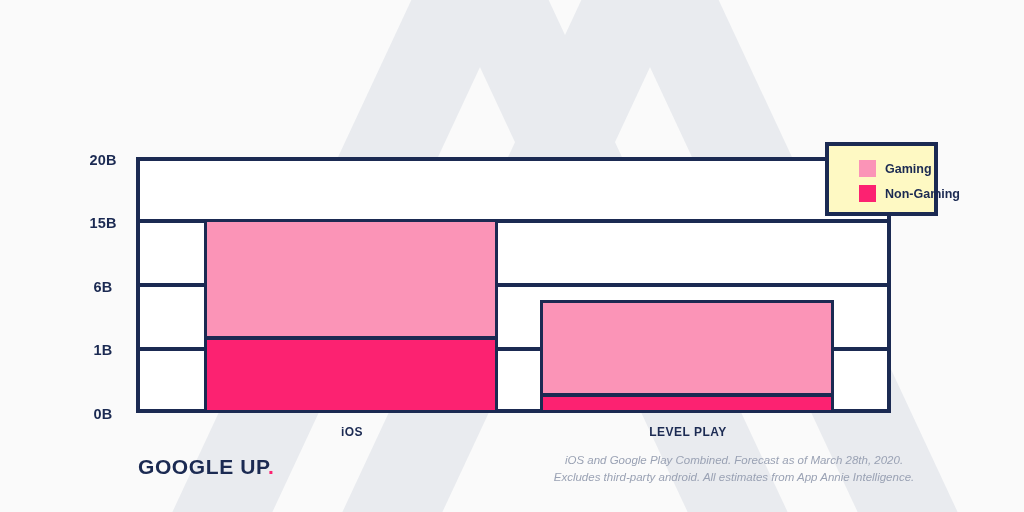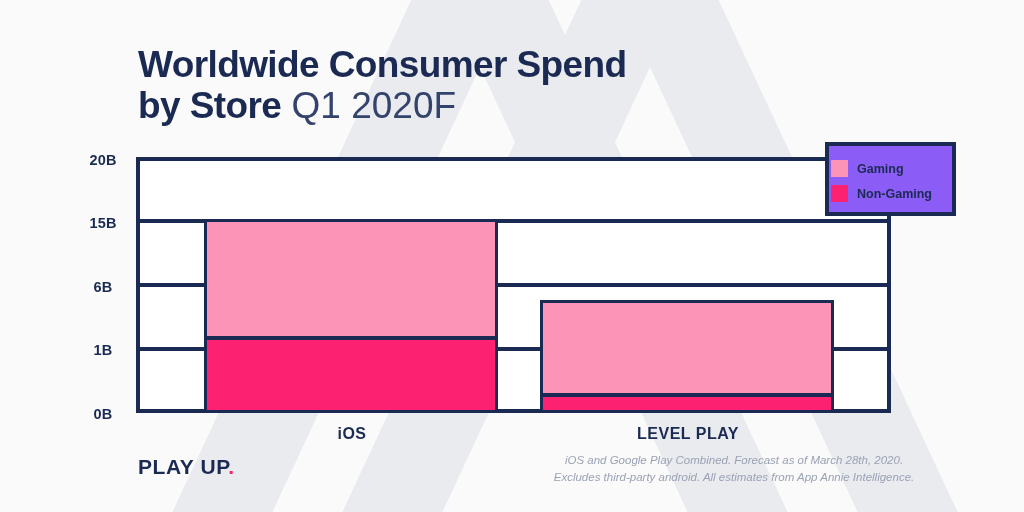--- a/index.html
+++ b/index.html
@@ -72,35 +72,35 @@
     position: absolute;
     left: 0; right: 0;
     border: 3px solid #1b2a52;
   }
   .seg-gaming    { background: #fb94b7; }
   .seg-nongaming { background: #fc2271; }
 
   
   .xlabel {
     position: absolute;
-    font-size: 16px;
+    font-size: 12px;
     font-weight: bold;
     color: #1b2a52;
     letter-spacing: 0.5px;
     text-align: center;
   }
 
   
   #legend {
     position: absolute;
     left: 825px; top: 142px;
-    width: 131px; height: 74px;
-    background: #8b5cf6;
+    width: 113px; height: 74px;
+    background: #fef9c3;
     border: 4px solid #1b2a52;
-    padding: 10px 0 0 2px;
+    padding: 10px 0 0 30px;
     z-index: 5;
   }
   .legend-row {
     display: flex;
     align-items: center;
     height: 25px;
   }
   .legend-swatch {
     width: 17px; height: 17px;
     margin-right: 9px;
@@ -142,24 +142,20 @@
 
   <svg id="watermark" viewBox="0 0 1024 512" preserveAspectRatio="none" aria-hidden="true">
     <g fill="#e9ebef">
       <polygon points="430,-40 530,-40 250,560 150,560"></polygon>
       <polygon points="600,-40 700,-40 420,560 320,560"></polygon>
       <polygon points="430,-40 530,-40 810,560 710,560"></polygon>
       <polygon points="600,-40 700,-40 980,560 880,560"></polygon>
     </g>
   </svg>
 
-  <div id="title-block">
-    <div class="title-line">Worldwide Consumer Spend</div>
-    <div class="title-line"><span>by Store</span><span class="title-sub">&nbsp;</span><span class="title-sub">Q1 2020F</span></div>
-  </div>
 
   <div class="ylabel" style="left:76px; top:152px;">20B</div>
   <div class="ylabel" style="left:76px; top:215px;">15B</div>
   <div class="ylabel" style="left:76px; top:279px;">6B</div>
   <div class="ylabel" style="left:76px; top:342px;">1B</div>
   <div class="ylabel" style="left:76px; top:406px;">0B</div>
 
   <div id="chart-area">
     <div id="plot-frame"></div>
 
@@ -185,20 +181,20 @@
     <div class="legend-row">
       <span class="legend-swatch" style="background:#fb94b7;"></span>
       <span class="legend-label">Gaming</span>
     </div>
     <div class="legend-row">
       <span class="legend-swatch" style="background:#fc2271;"></span>
       <span class="legend-label">Non-Gaming</span>
     </div>
   </div>
 
-  <div id="logo"><span>PLAY UP</span><span class="dot">.</span></div>
+  <div id="logo"><span>GOOGLE UP</span><span class="dot">.</span></div>
 
   <div id="footnote">
     <div>iOS and Google Play Combined. Forecast as of March 28th, 2020.</div>
     <div>Excludes third-party android. All estimates from App Annie Intelligence.</div>
   </div>
 
 </div>
 
 </body></html>

